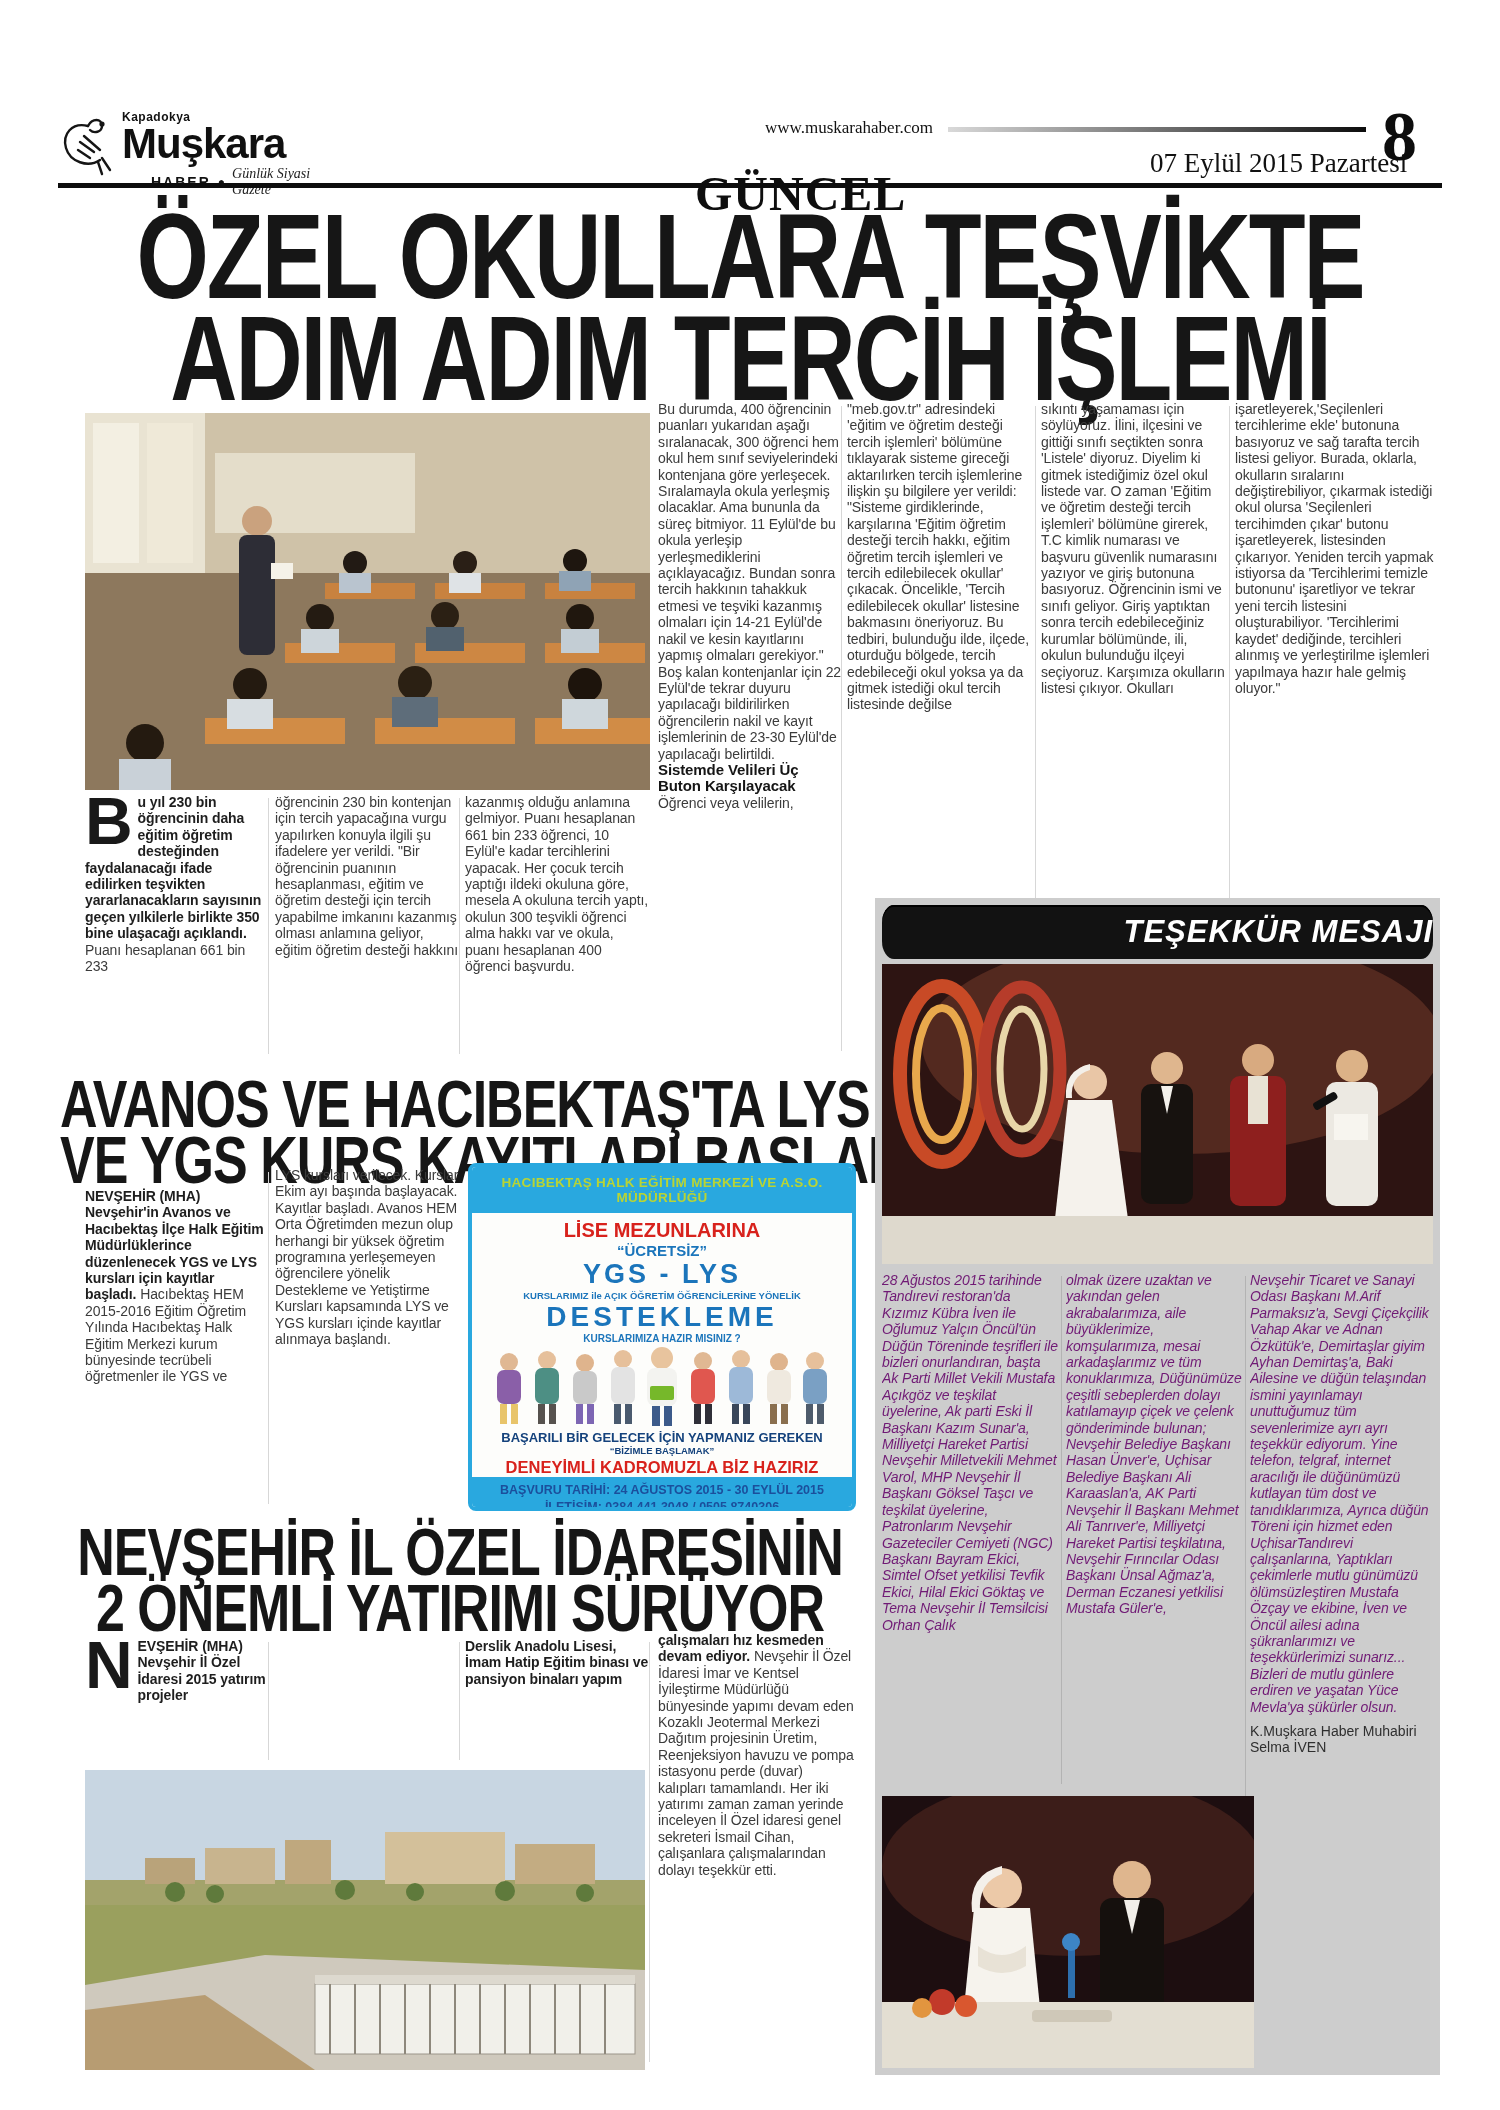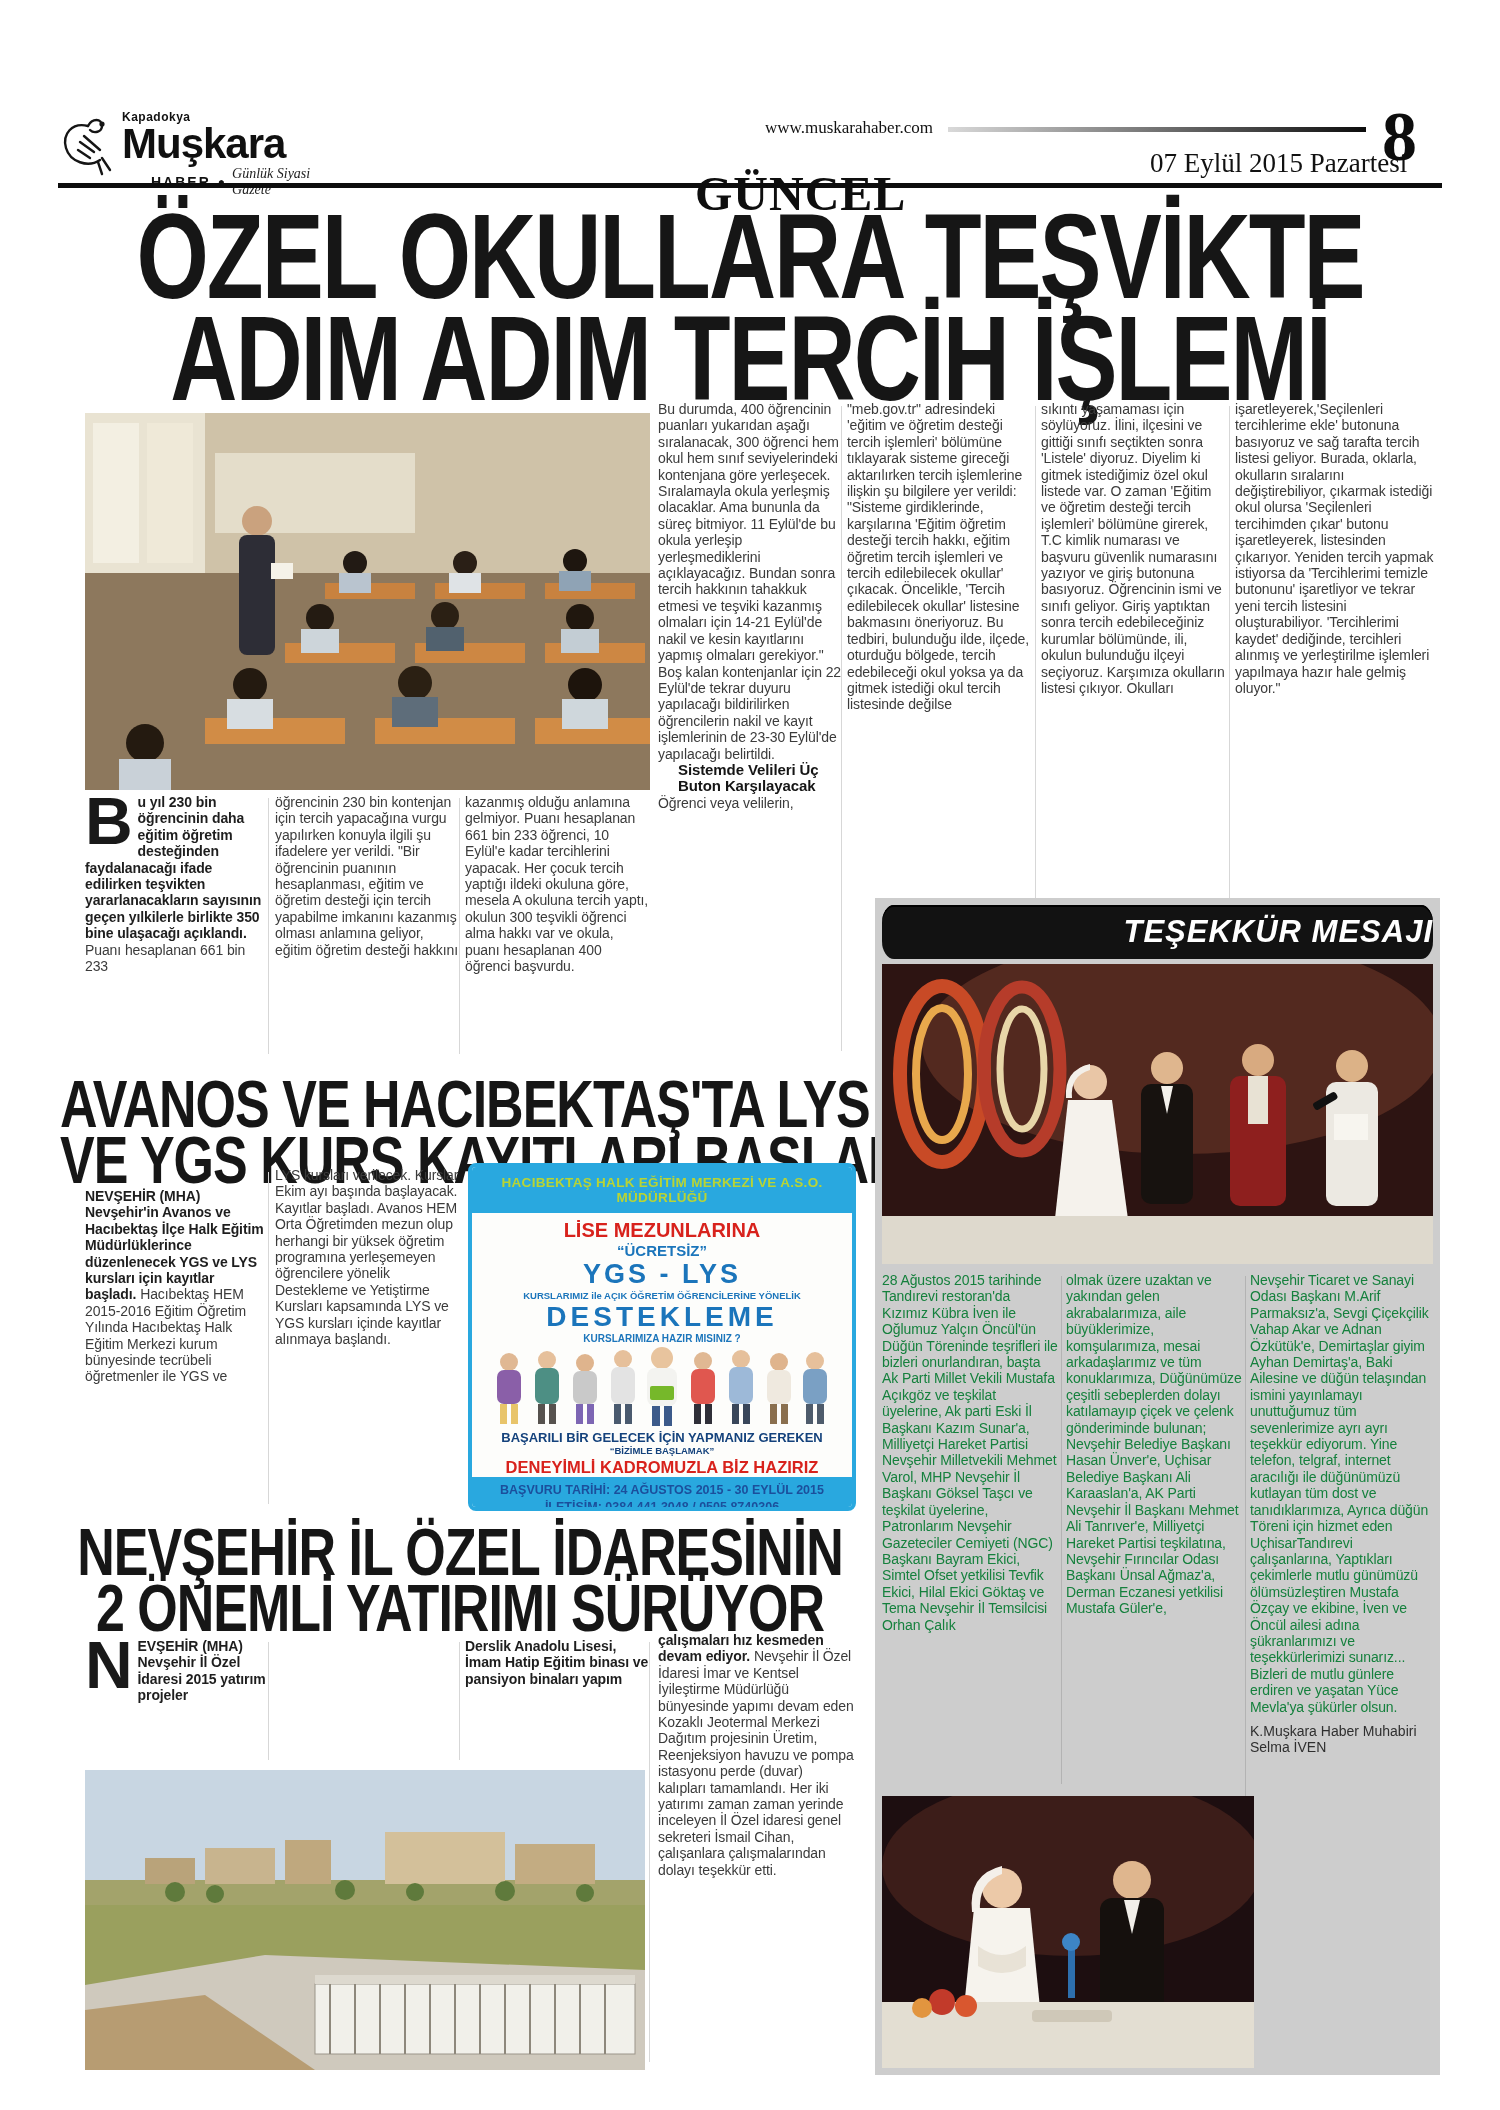--- a/index.html
+++ b/index.html
@@ -20,28 +20,28 @@
   .header-rule{background:#0d0d0d;height:5px;}
   
   .hl{font-weight:bold;color:#161616;text-align:center;white-space:nowrap;
       transform:scaleY(1.30);transform-origin:top center;letter-spacing:-2px;}
   .hl-main{font-size:93px;line-height:86px;}
   .hl-sub{font-size:52px;line-height:49px;letter-spacing:-1px;}
   
   .bodycol{font-size:14px;line-height:16.4px;color:#3b3b3b;overflow:hidden;letter-spacing:-.1px;}
   .b{font-weight:bold;color:#1e1e1e;}
   .dropcap{float:left;font-size:66px;line-height:54px;font-weight:bold;color:#191919;padding-right:5px;}
-  .subhead{font-weight:bold;color:#151515;font-size:15px;margin-left:20px;}
+  .subhead{font-weight:bold;color:#151515;font-size:15px;}
   .colrule{width:1px;background:#d7d7d7;}
   
   .gray-box{background:#cdcdcd;}
   .ribbon{background:#121212;border-radius:12px/18px;display:flex;align-items:center;justify-content:flex-end;
           box-shadow:0 2px 0 #000 inset;}
   .ribbon span{color:#fff;font-weight:bold;font-style:italic;font-size:31px;letter-spacing:1px;}
-  .gray-text{color:#15803d;}
+  .gray-text{color:#701a75;font-style:italic;}
   .grayrule{width:1px;background:#b3b3b3;}
   .signature{font-size:14px;line-height:16.4px;color:#2f2f2f;margin-top:8px;}
   
   .ad{border:4px solid var(--ad-blue,#29a8df);border-radius:8px;background:#fdfdfb;overflow:hidden;
       display:flex;flex-direction:column;align-items:center;text-align:center;}
   .ad-band-top{width:100%;background:var(--ad-blue,#29a8df);color:#b8d435;font-weight:bold;font-size:13.5px;
                padding:8px 0;letter-spacing:.3px;}
   .ad-red{color:var(--ad-red,#d8221c);font-weight:bold;}
   .ad-blue{color:var(--ad-deepblue,#1b75bb);font-weight:bold;}
   .ad-navy{color:#14427c;font-weight:bold;}

